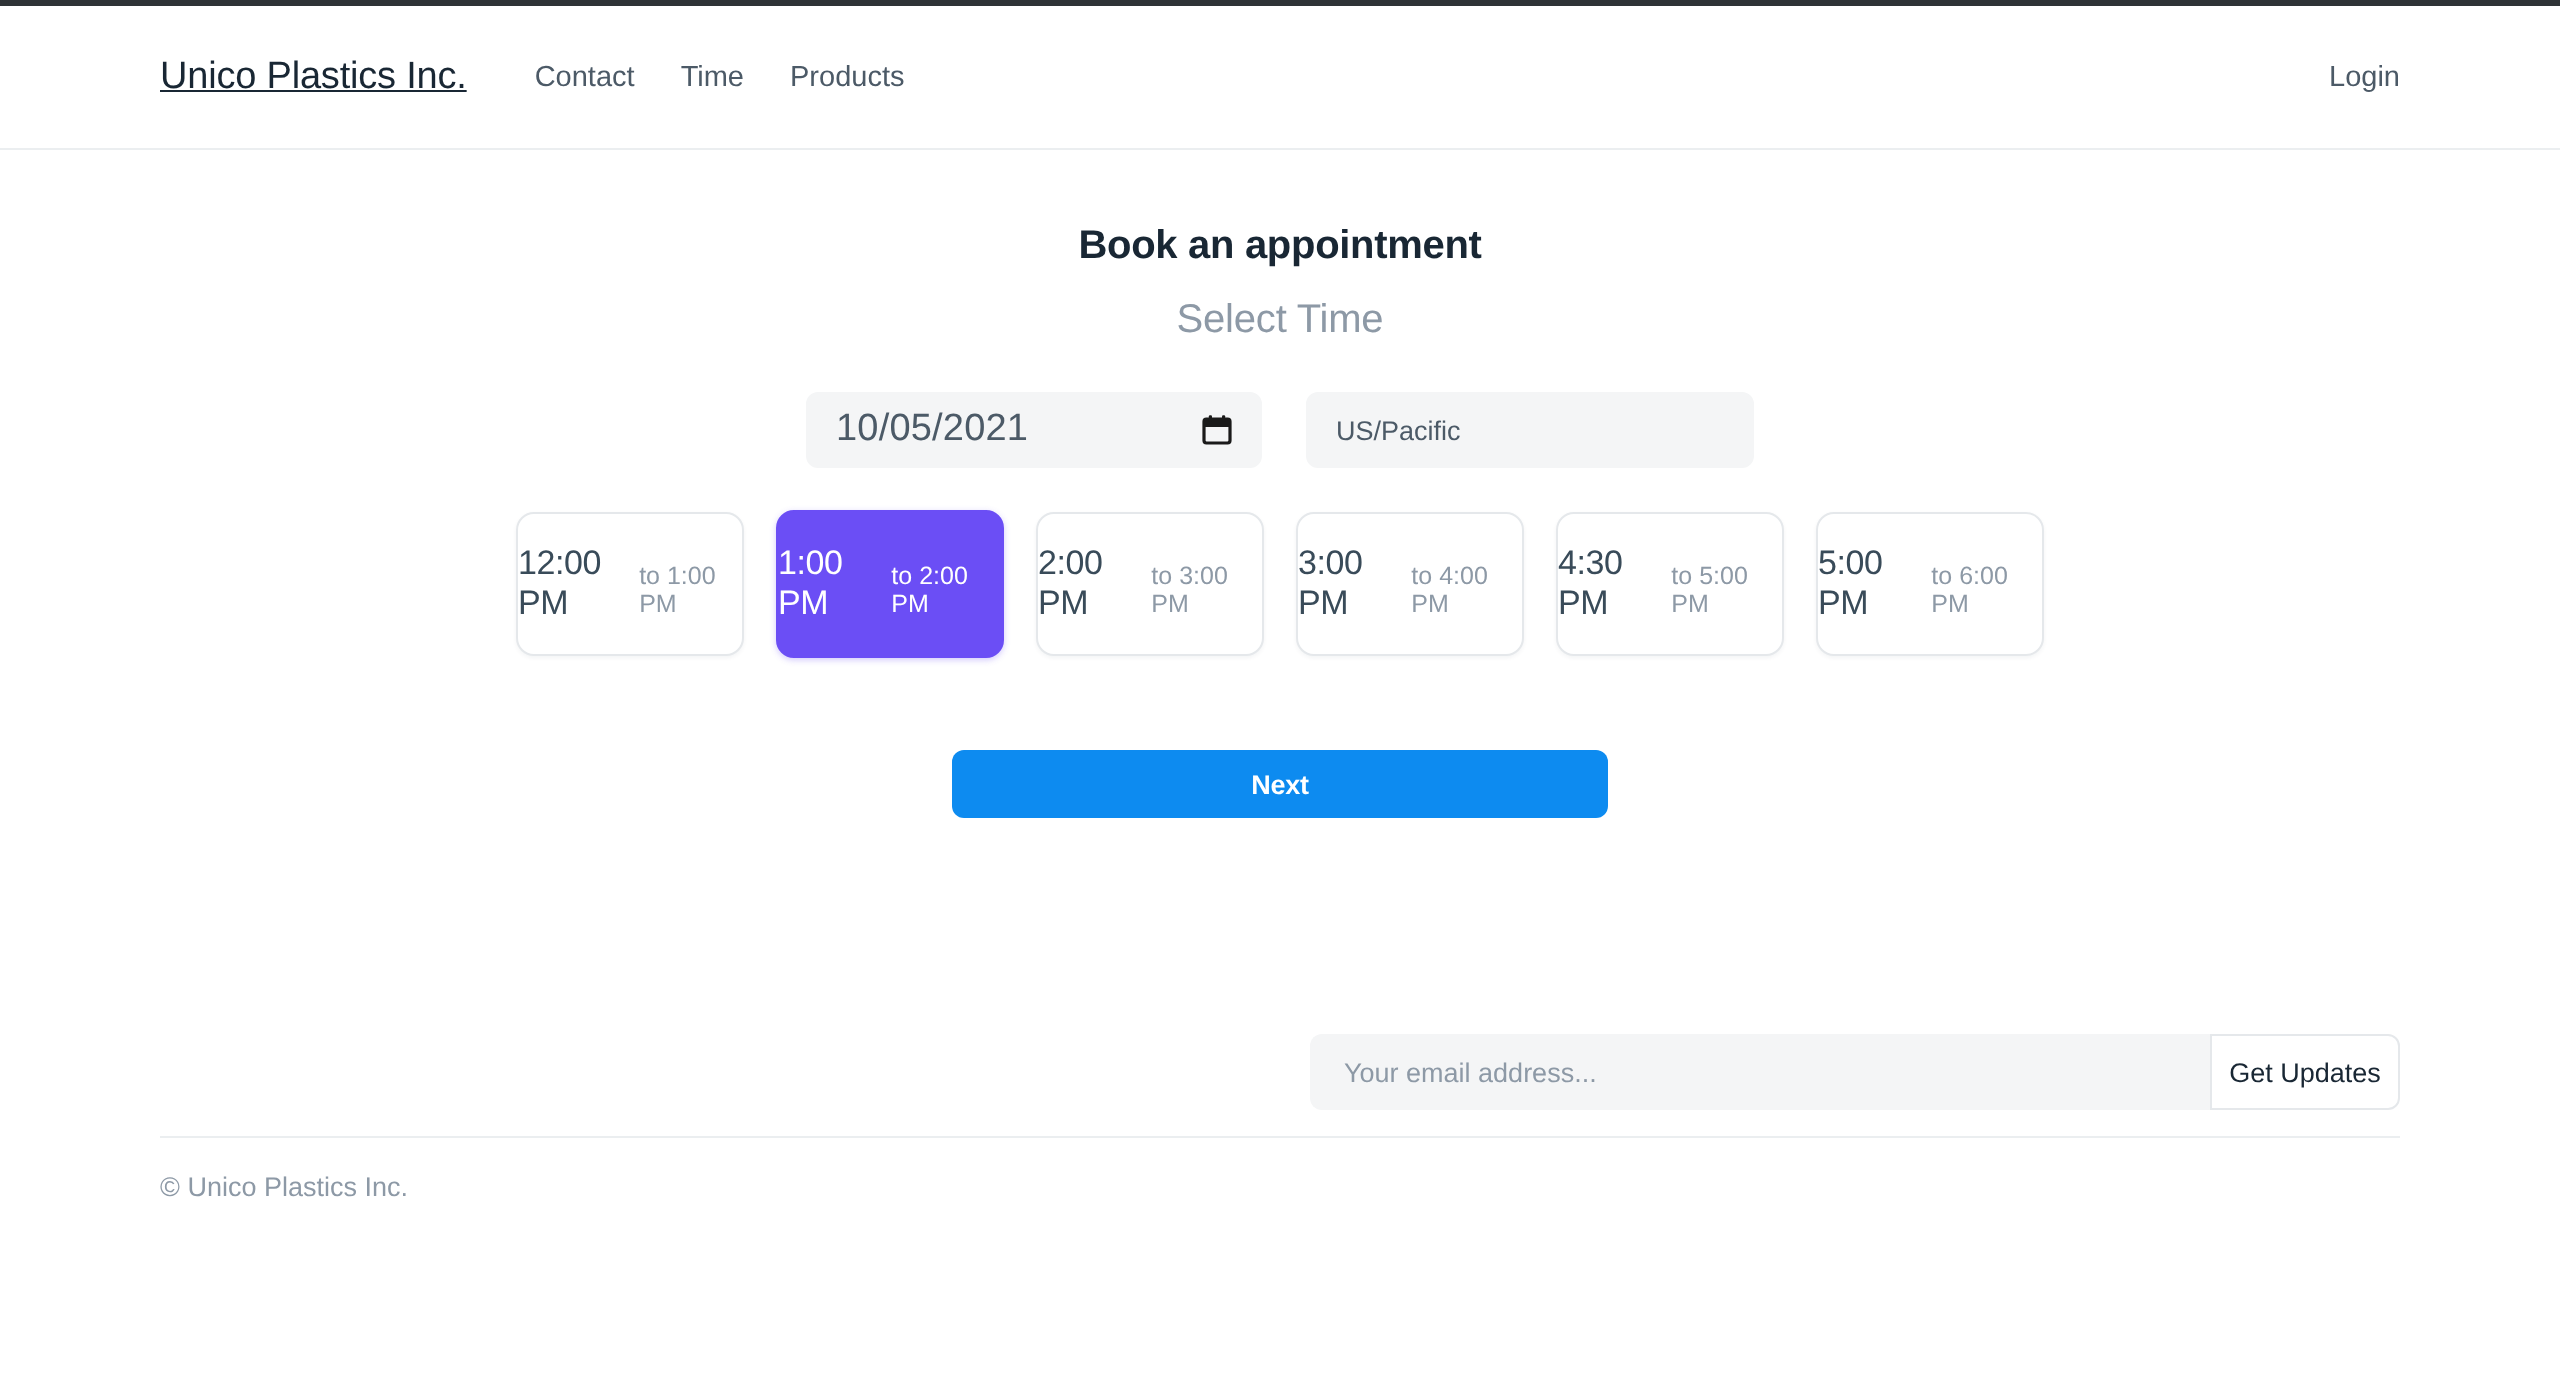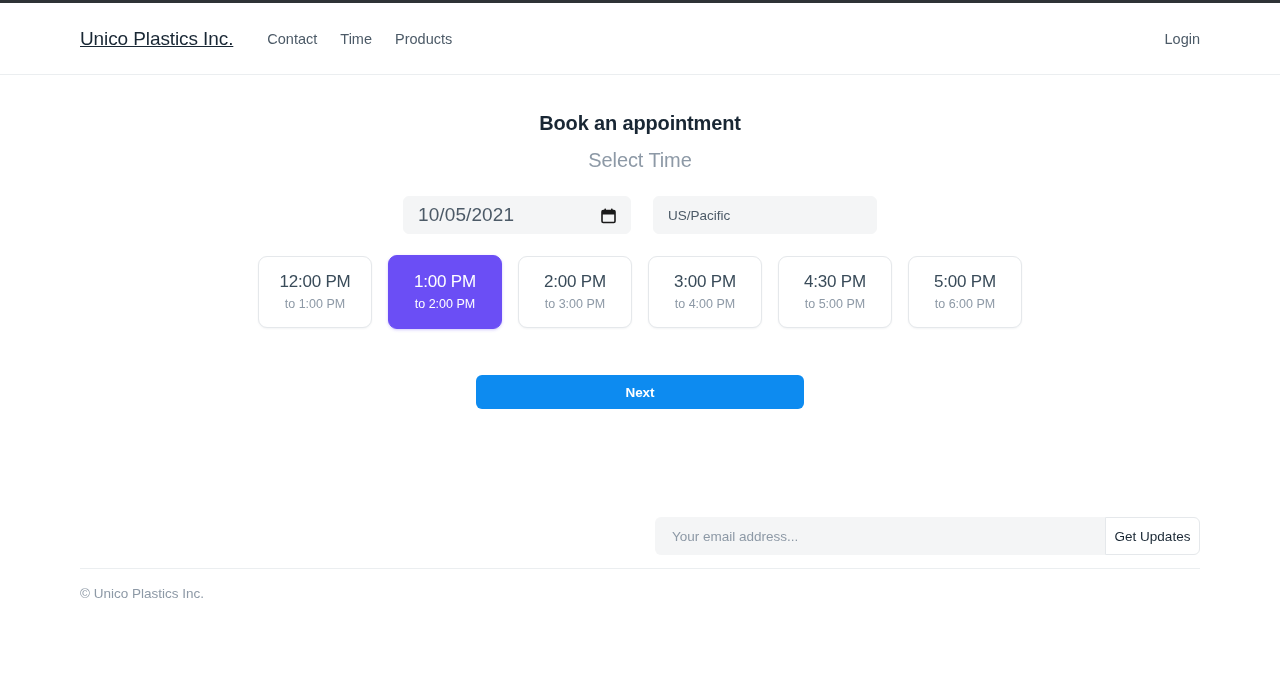--- a/index.html
+++ b/index.html
@@ -146,21 +146,21 @@
     margin-top: 21px;
   }
   .slot {
     width: 114px;
     height: 72px;
     background: #ffffff;
     border: 1px solid #e5e8eb;
     border-radius: 9px;
     box-shadow: 0 1px 2px rgba(25,39,52,0.05);
     display: flex;
-    flex-direction: column;
+    flex-direction: row;
     align-items: center;
     justify-content: center;
     cursor: pointer;
   }
   .slot .slot-start {
     font-size: 17px;
     color: #394b59;
     line-height: 1.15;
     letter-spacing: -0.2px;
   }

